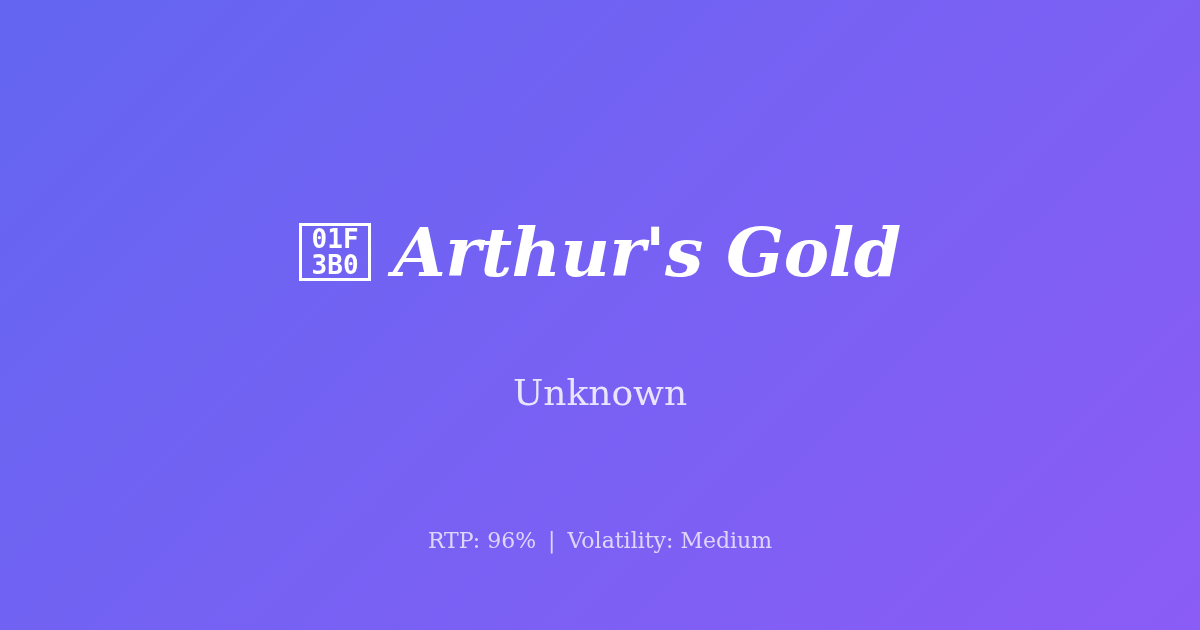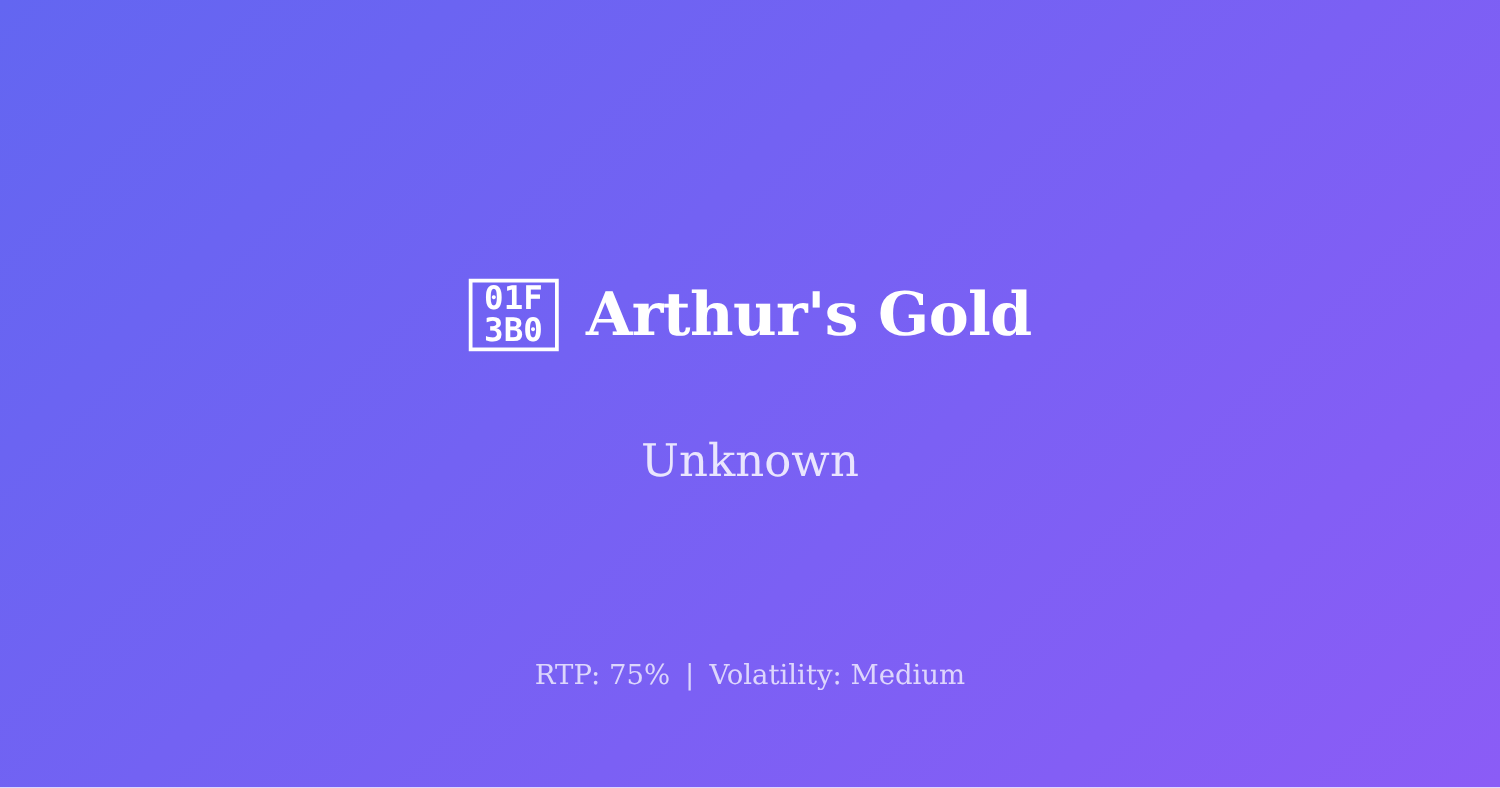--- a/index.html
+++ b/index.html
@@ -62,25 +62,26 @@
 
   #game-icon .cp-row {
     font-size: 26px;
     font-weight: 700;
     letter-spacing: 0px;
     line-height: 26px;
   }
 
   #game-title {
     font-family: "DejaVu Serif", "Liberation Serif", serif;
-    font-size: 48px;
+    font-size: 68px;
     font-weight: 700;
     color: #ffffff;
     letter-spacing: -0.5px;
     line-height: 1.05;
+    font-style: italic;
   }
 
   #game-provider {
     margin-top: 40px;
     font-family: "DejaVu Serif", "Liberation Serif", serif;
     font-size: 36px;
     font-weight: 400;
     color: rgba(255, 255, 255, 0.84);
     line-height: 1.1;
     text-align: center;
@@ -125,18 +126,18 @@
 
       <h1 id="game-title">Arthur's Gold</h1>
 
     </div>
 
     <div id="game-provider">Unknown</div>
 
   </div>
 
   <div id="meta-line">
-    <span>RTP: 75%</span>
+    <span>RTP: 96%</span>
     <span class="meta-sep">|</span>
     <span>Volatility: Medium</span>
   </div>
 
 </div>
 
 </body></html>

